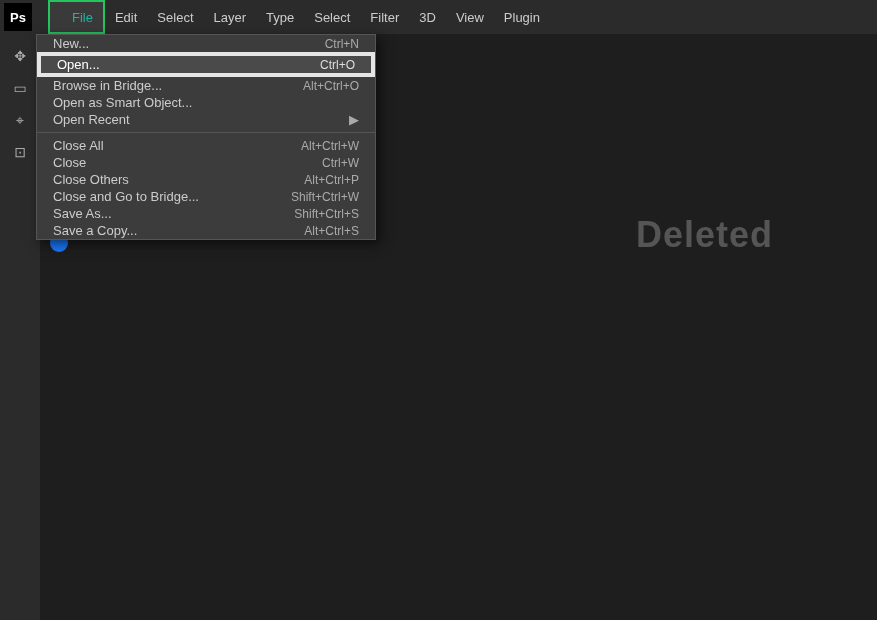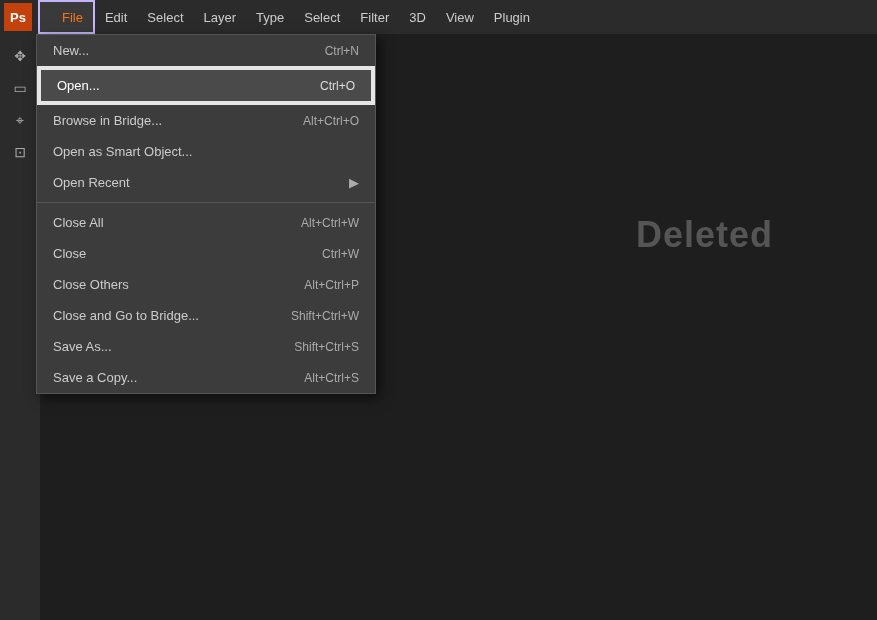--- a/index.html
+++ b/index.html
@@ -21,65 +21,65 @@
       background: #2b2b2b;
       height: 34px;
       padding: 0 4px;
       position: relative;
       z-index: 100;
     }
 
     .ps-logo {
       width: 28px;
       height: 28px;
-      background: #c2410c;
+      background: #000000;
       color: white;
       display: flex;
       align-items: center;
       justify-content: center;
       font-weight: bold;
       font-size: 13px;
-      margin-right: 6px;
+      margin-right: 16px;
       flex-shrink: 0;
     }
 
     .menu-item {
       padding: 4px 10px;
       cursor: pointer;
       color: #ccc;
       white-space: nowrap;
       height: 34px;
       display: flex;
       align-items: center;
     }
 
     .menu-item.active {
       background: #3a3a3a;
-      border: 2px solid #c4b5fd;
-      color: #f97316;
+      border: 2px solid #22c55e;
+      color: #14b8a6;
       padding-left: 22px;
     }
 
     
     .dropdown-menu {
       position: absolute;
       top: 34px;
       left: 36px;
       background: #3c3c3c;
       min-width: 340px;
       border: 1px solid #555;
       z-index: 200;
       box-shadow: 4px 4px 12px rgba(0,0,0,0.6);
     }
 
     .dropdown-item {
       display: flex;
       justify-content: space-between;
       align-items: center;
-      padding: 8px 16px;
+      padding: 1px 16px;
       cursor: pointer;
       color: #ccc;
       white-space: nowrap;
       gap: 7px;
     }
 
     .dropdown-item.highlighted {
       background: #4a4a4a;
       border: 4px solid #e5e5e5;
       color: white;

